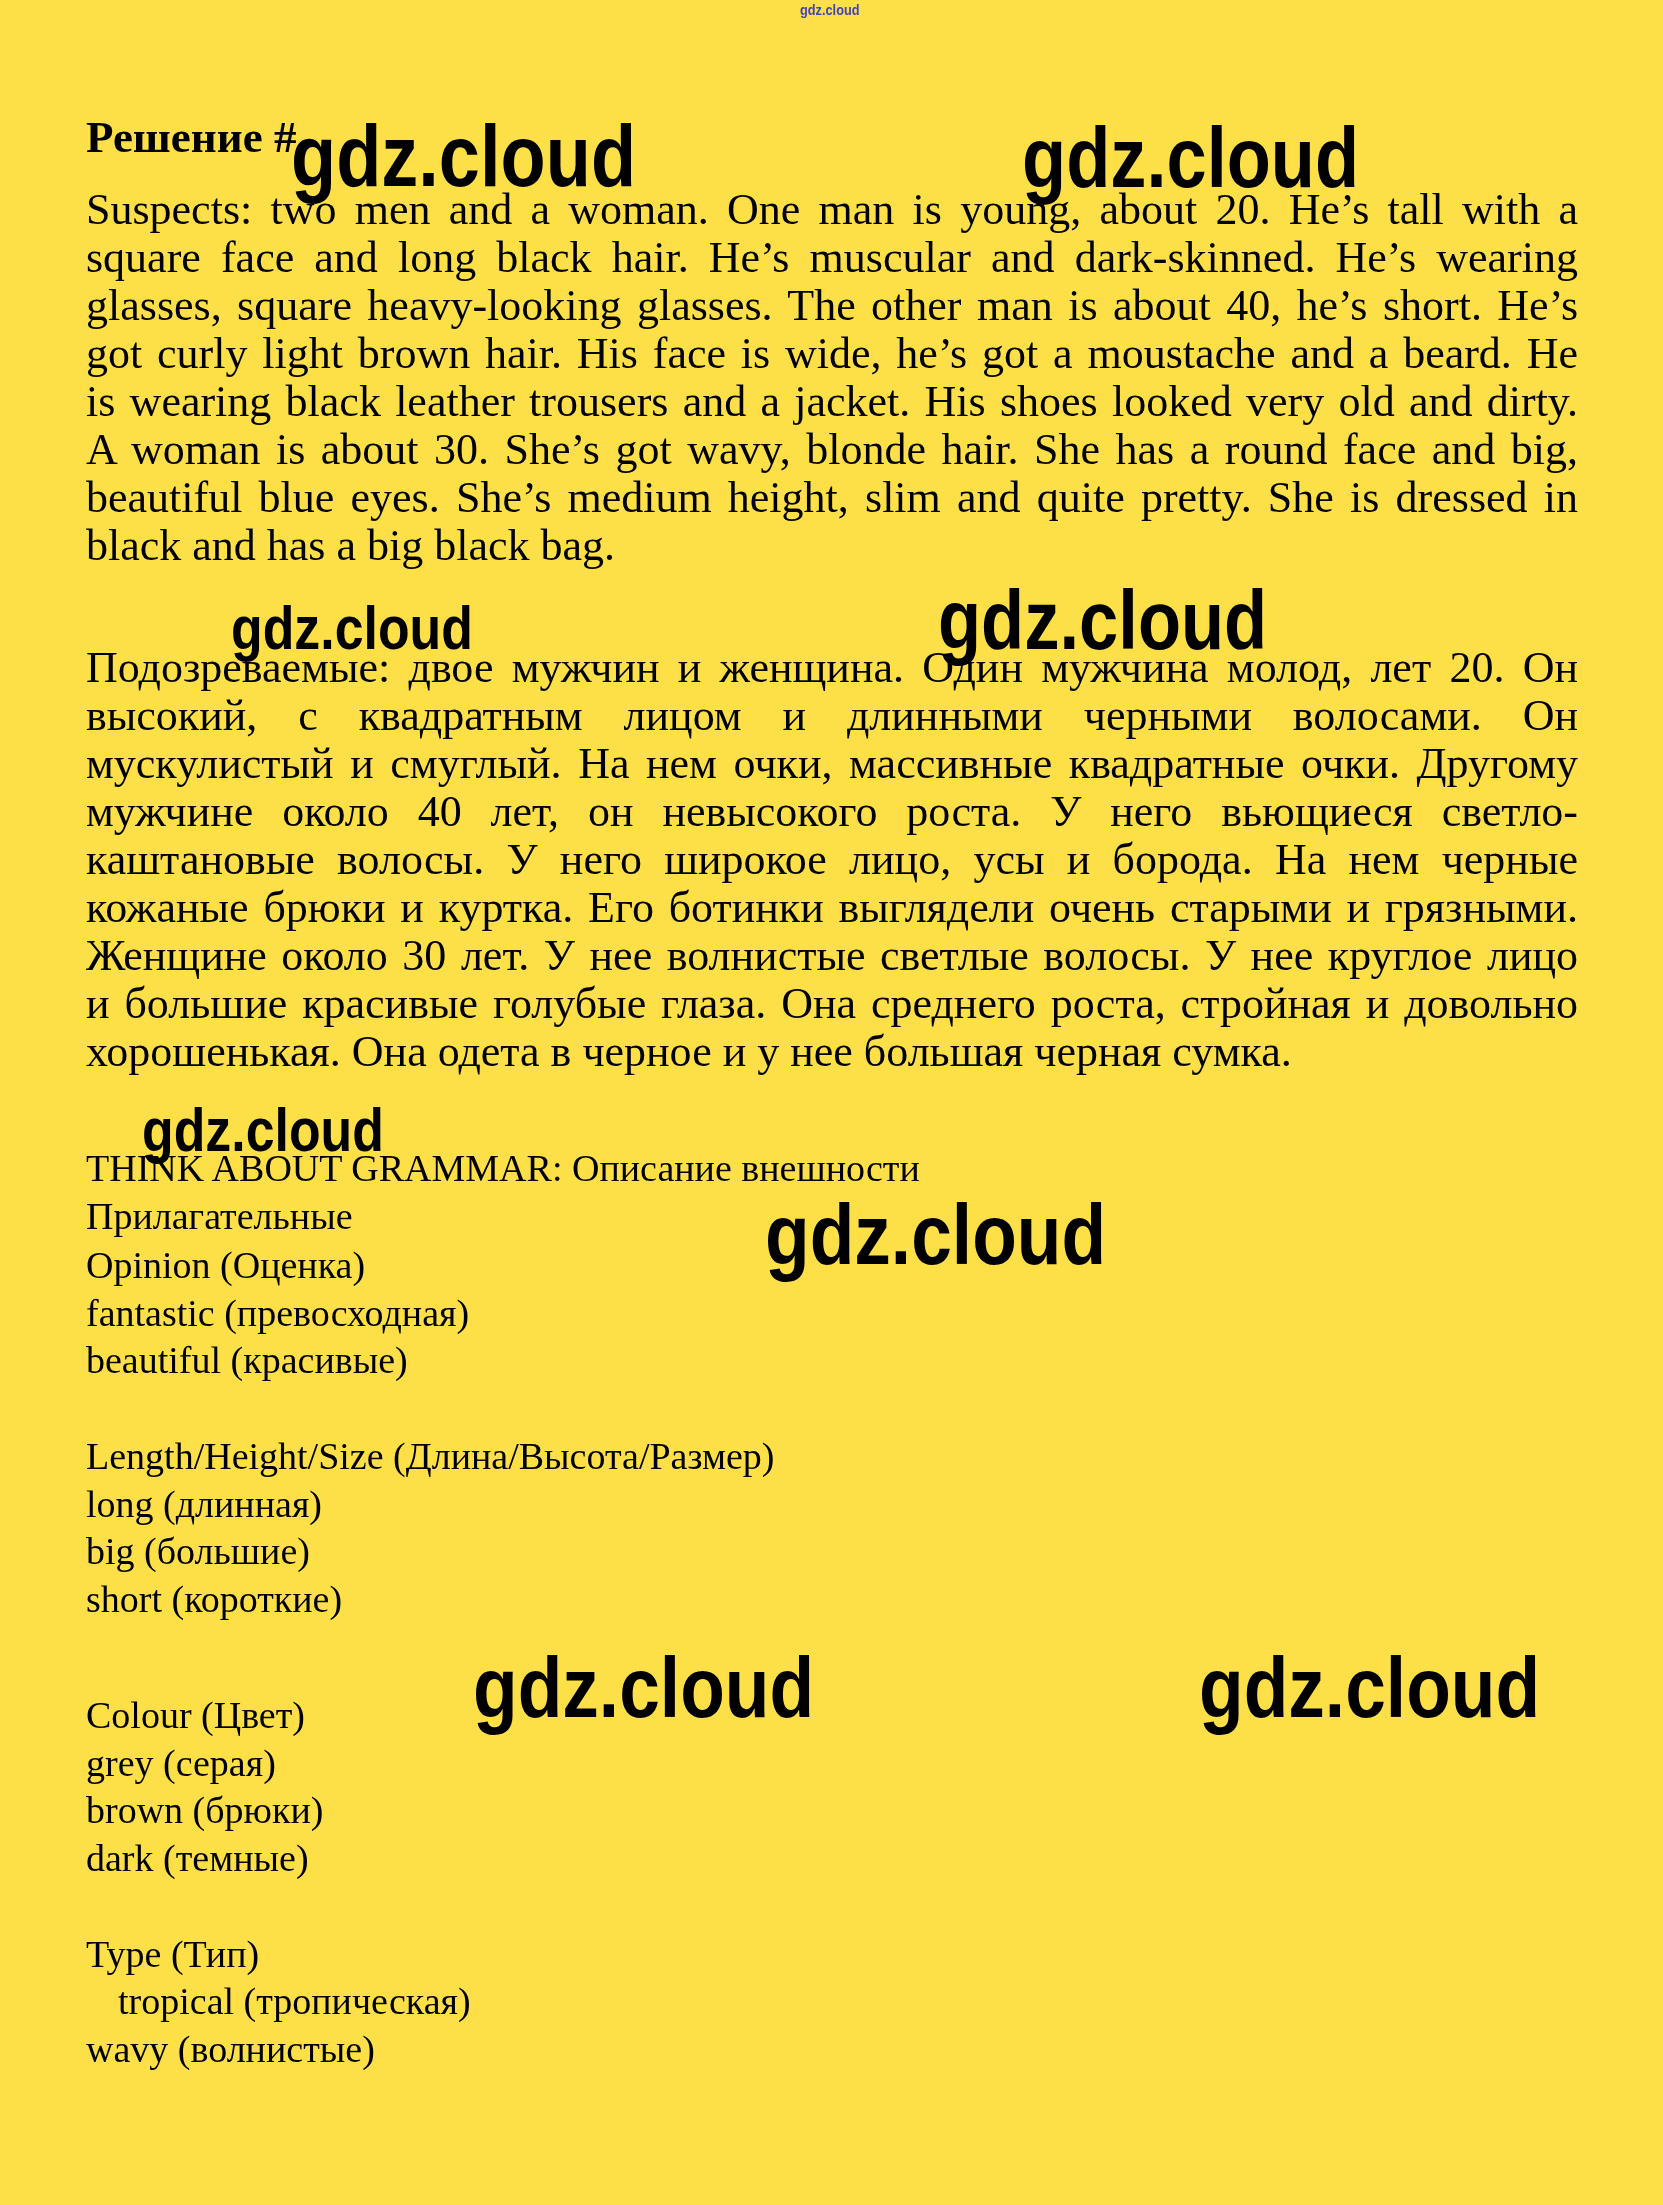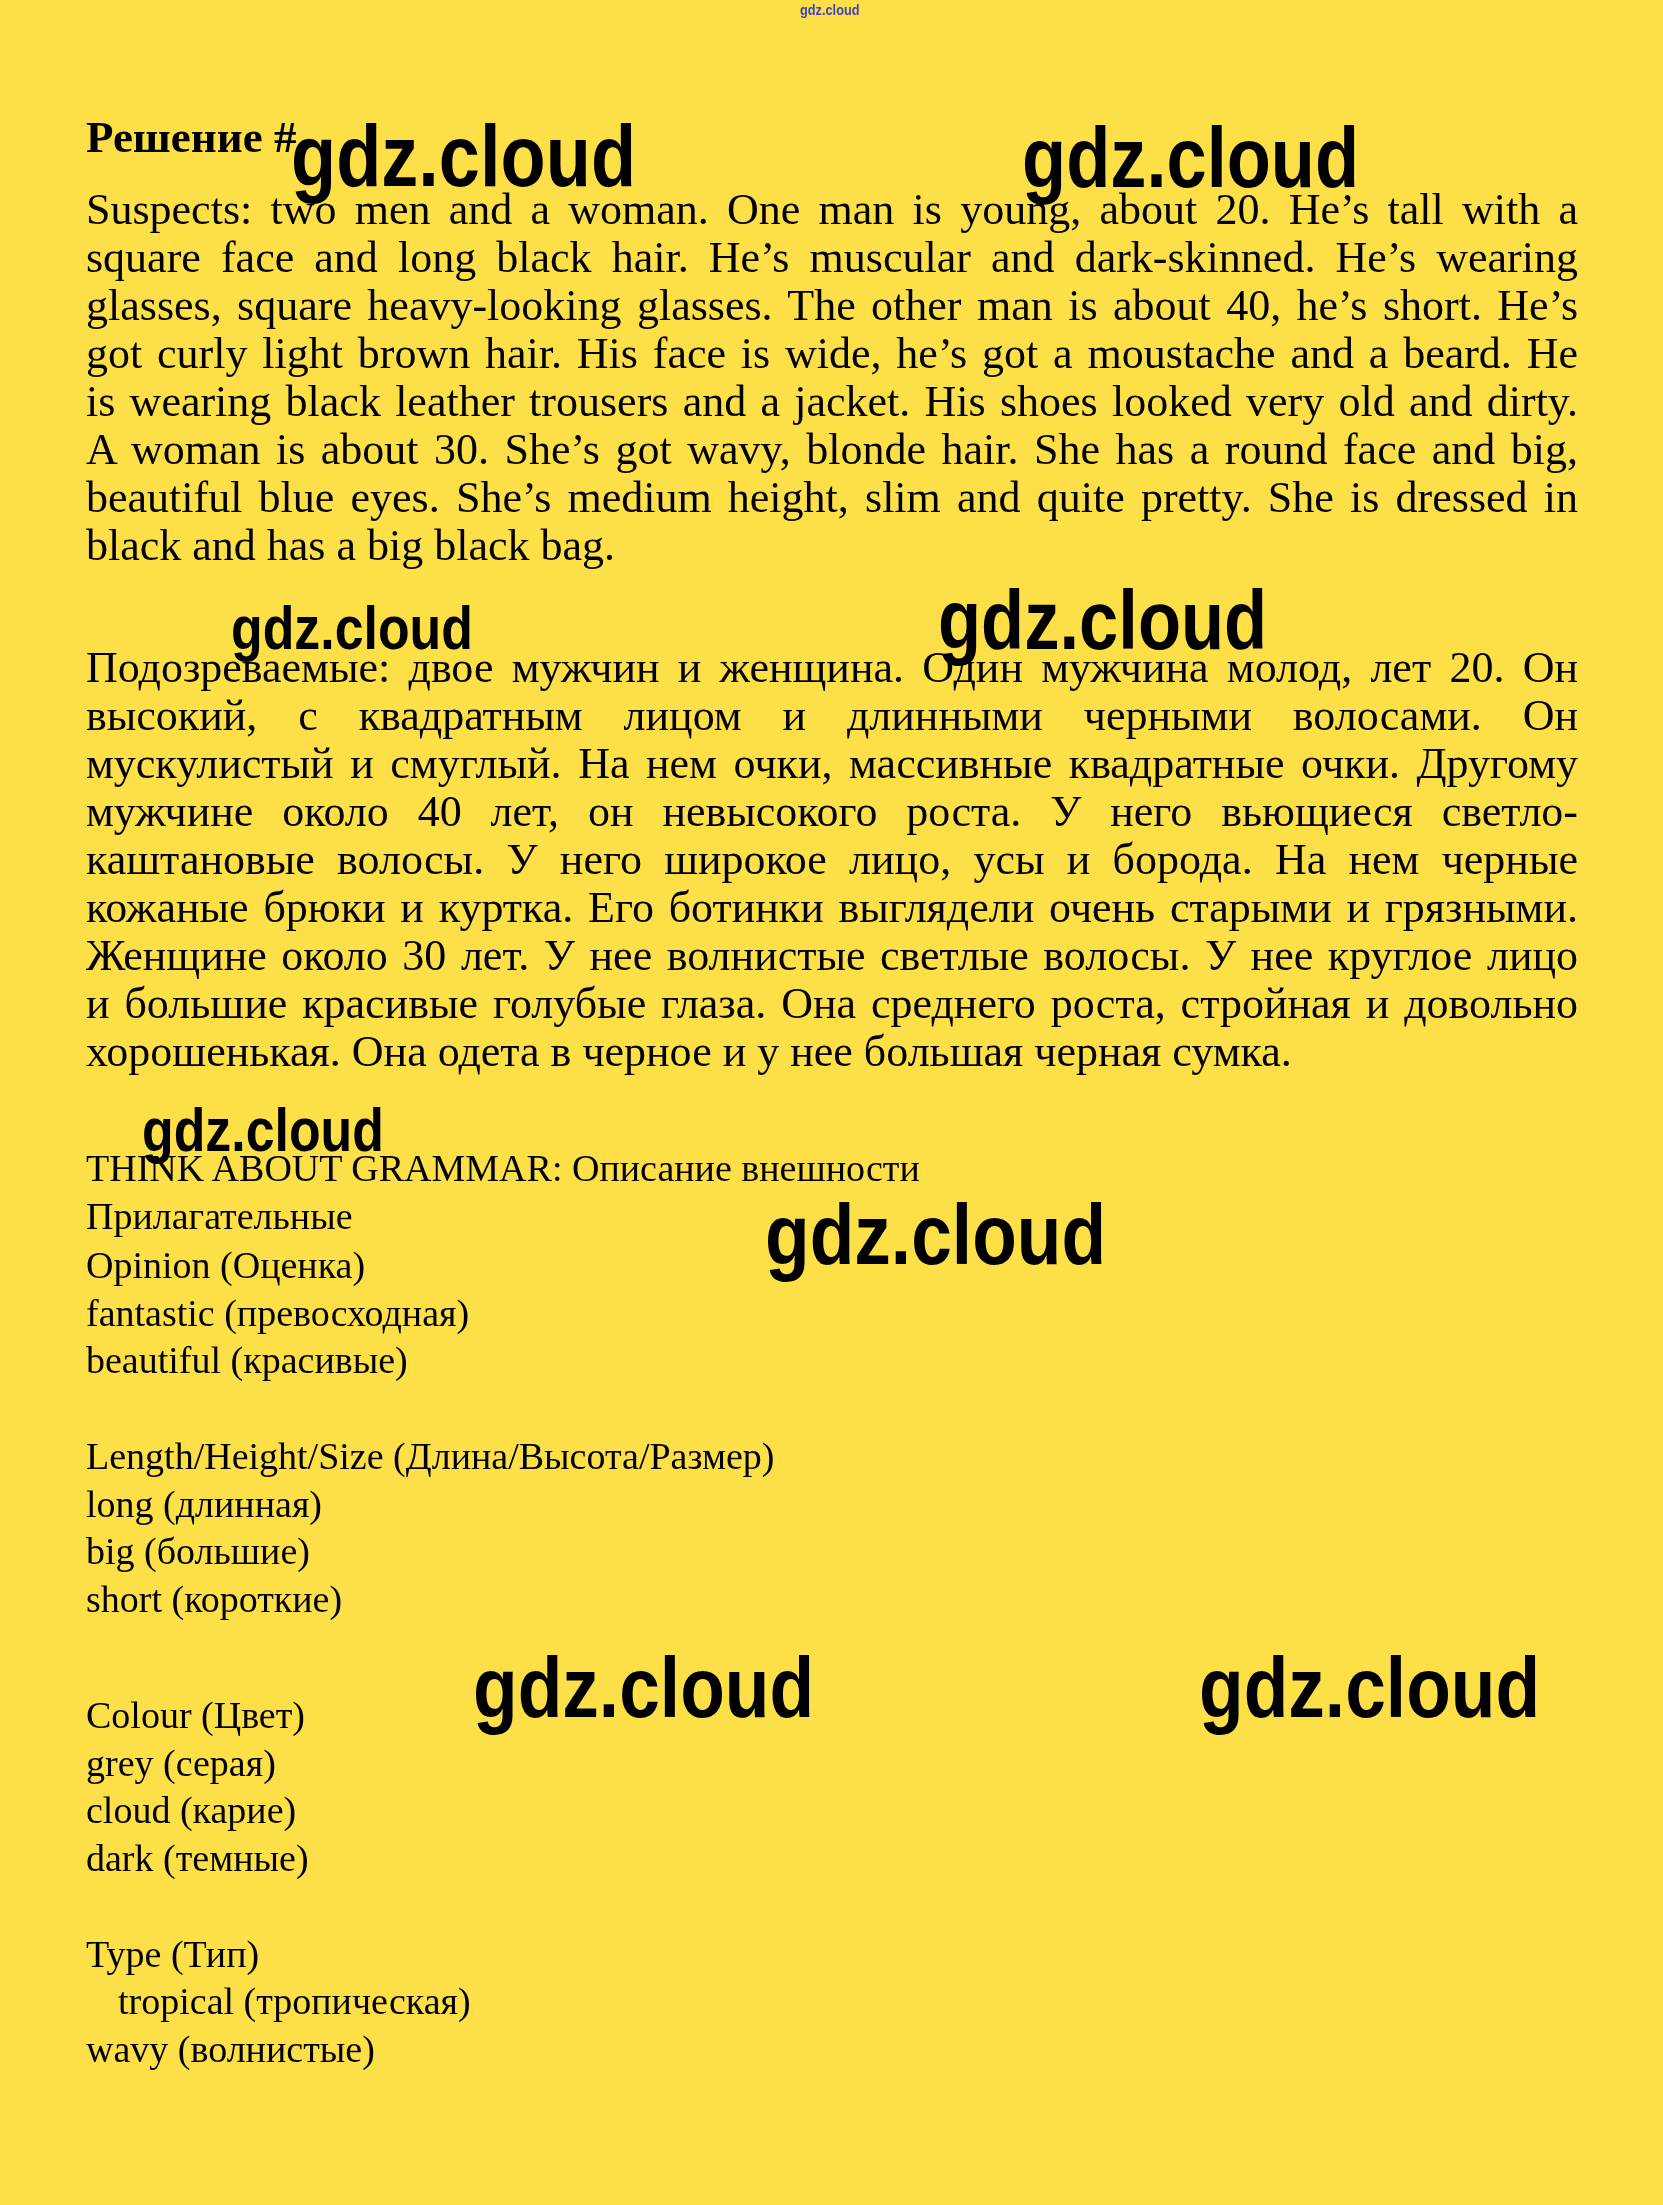--- a/index.html
+++ b/index.html
@@ -111,20 +111,20 @@
   <div class="gline" style="top:1192px;">Прилагательные</div>
   <div class="gline" style="top:1241px;">Opinion (Оценка)</div>
   <div class="gline" style="top:1289px;">fantastic (превосходная)</div>
   <div class="gline" style="top:1336px;">beautiful (красивые)</div>
   <div class="gline" style="top:1432px;">Length/Height/Size (Длина/Высота/Размер)</div>
   <div class="gline" style="top:1480px;">long (длинная)</div>
   <div class="gline" style="top:1527px;">big (большие)</div>
   <div class="gline" style="top:1575px;">short (короткие)</div>
   <div class="gline" style="top:1691px;">Colour (Цвет)</div>
   <div class="gline" style="top:1739px;">grey (серая)</div>
-  <div class="gline" style="top:1786px;">cloud (карие)</div>
+  <div class="gline" style="top:1786px;">brown (брюки)</div>
   <div class="gline" style="top:1834px;">dark (темные)</div>
   <div class="gline" style="top:1930px;">Type (Тип)</div>
   <div class="gline" style="top:1977px;margin-left:32px;">tropical (тропическая)</div>
   <div class="gline" style="top:2025px;">wavy (волнистые)</div>
 
 </div>
 
 
 </body></html>

